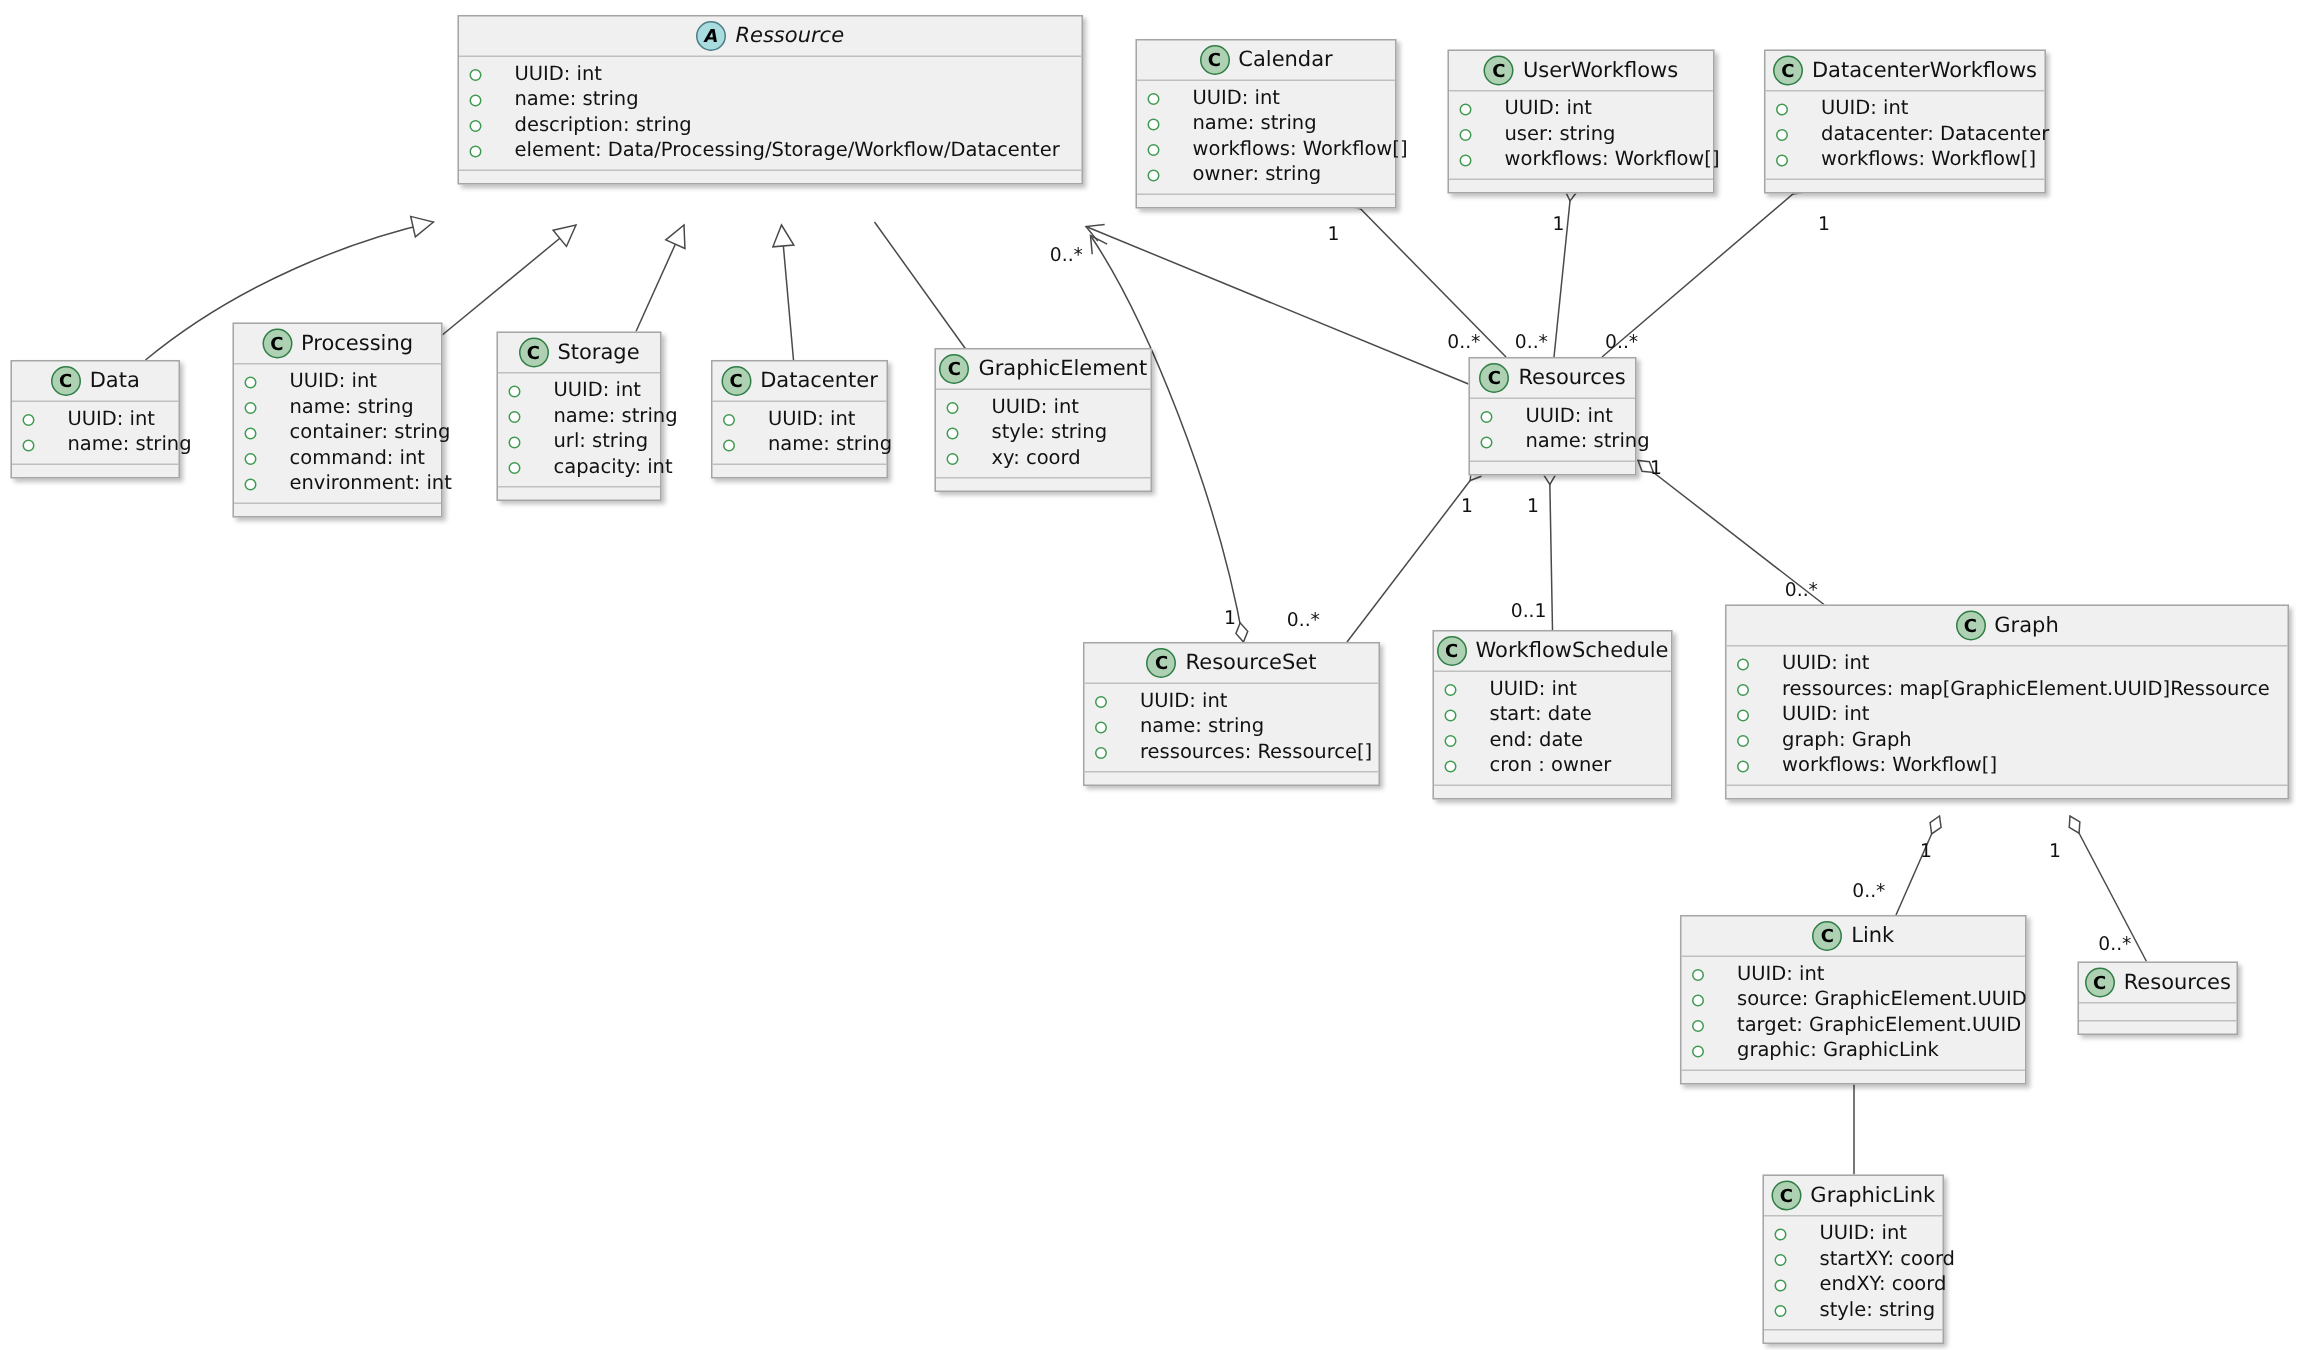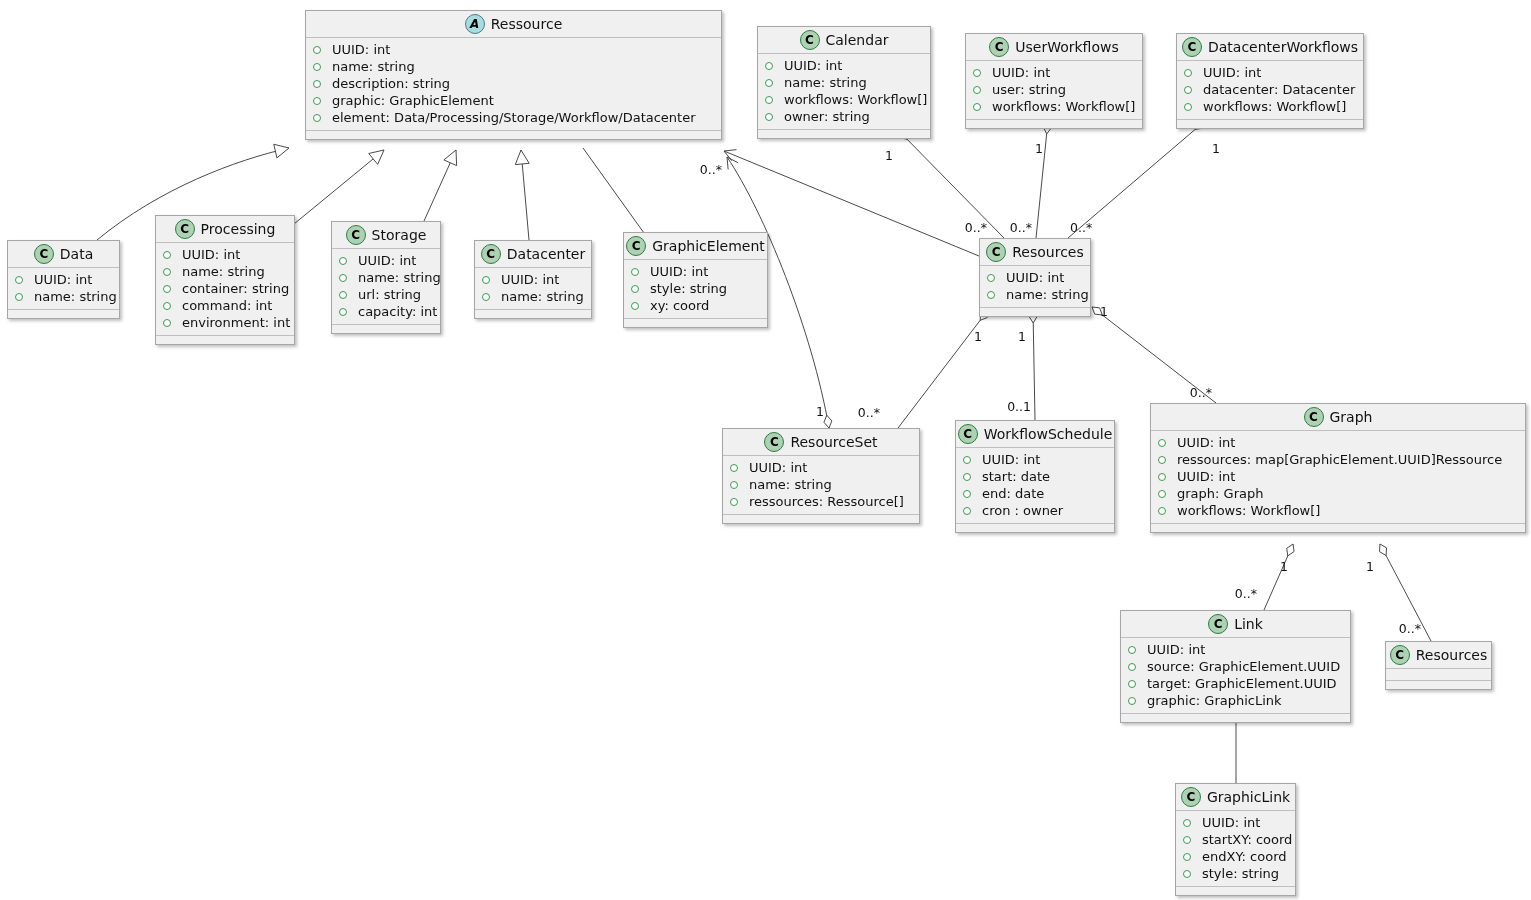--- a/index.html
+++ b/index.html
@@ -4,28 +4,28 @@
 <style>
   html,body{margin:0;padding:0;background:#ffffff;}
   #canvas{position:relative;width:1531px;height:900px;background:#ffffff;overflow:hidden;
           font-family:"DejaVu Sans",sans-serif;color:#111;}
   #edges{position:absolute;left:0;top:0;z-index:1;}
   .cls{position:absolute;z-index:2;background:#F0F0F0;border:1px solid #A6A6A6;
        box-shadow:2px 2px 3px rgba(0,0,0,.25);box-sizing:border-box;}
   .cls-title{display:flex;align-items:center;justify-content:center;gap:6px;
              padding:3px 8px;border-bottom:1px solid #BFBFBF;white-space:nowrap;}
   .cls-name{font-size:14px;}
-  .cls.abstract .cls-name{}
+  .cls.abstract .cls-name{font-style:italic;}
   .cls-icon{width:18px;height:18px;border-radius:50%;flex:0 0 auto;
             display:flex;align-items:center;justify-content:center;
             font-size:12px;font-weight:bold;color:#000;border:1px solid #2E7D45;}
   .cls-icon.kind-C{background:#ADD1B2;}
   .cls-icon.kind-A{background:#A9DCDF;border-color:#4C7C84;font-style:italic;}
   .cls-attrs{padding:3px 8px 4px 7px;border-bottom:1px solid #BFBFBF;min-height:4px;}
-  .attr{display:flex;align-items:center;gap:11px;line-height:17px;font-size:13px;white-space:nowrap;}
+  .attr{display:flex;align-items:center;gap:22px;line-height:17px;font-size:13px;white-space:nowrap;}
   .dot{width:6px;height:6px;border-radius:50%;border:1.5px solid #3F9950;background:#fff;flex:0 0 auto;}
   .cls-methods{height:8px;}
   text.mult{font-size:12.5px;fill:#111;font-family:"DejaVu Sans",sans-serif;}
 </style>
 </head>
 <body>
 
 <div id="canvas">
   <svg id="edges" width="1531" height="900" viewBox="0 0 1531 900">
       <path d="M97 240 C 160 188, 236 160, 289 148" fill="none" stroke="#4A4A4A" stroke-width="1"></path>
@@ -93,24 +93,20 @@
         <div class="attr">
           <span class="dot"></span>
           <span>name: string</span>
         </div>
         <div class="attr">
           <span class="dot"></span>
           <span>description: string</span>
         </div>
         <div class="attr">
           <span class="dot"></span>
-          <span>graphic: GraphicElement</span>
-        </div>
-        <div class="attr">
-          <span class="dot"></span>
           <span>element: Data/Processing/Storage/Workflow/Datacenter</span>
         </div>
       </div>
       <div class="cls-methods"></div>
     </div>
     <div class="cls" style="left:757px;top:26px;width:174px;">
       <div class="cls-title">
         <span class="cls-icon kind-C">C</span>
         <span class="cls-name">Calendar</span>
       </div>

